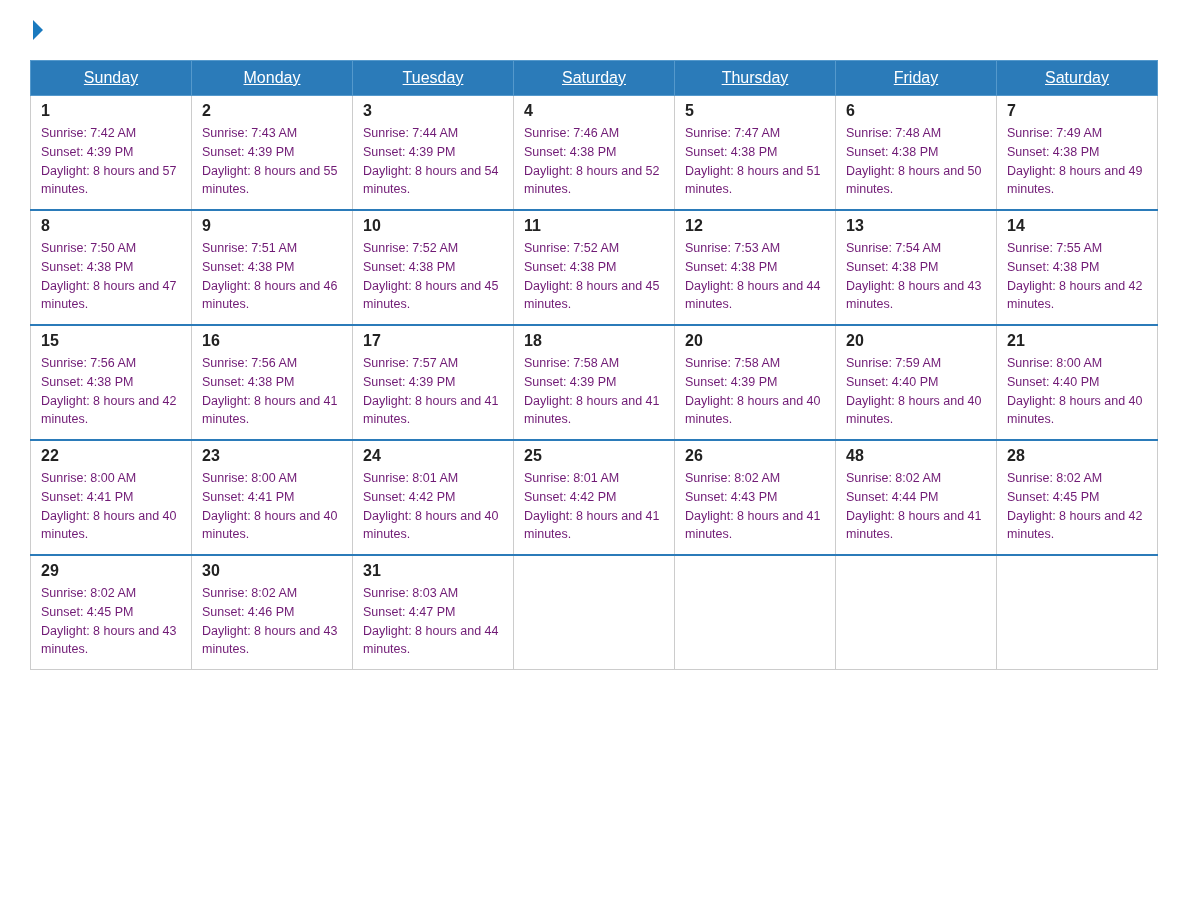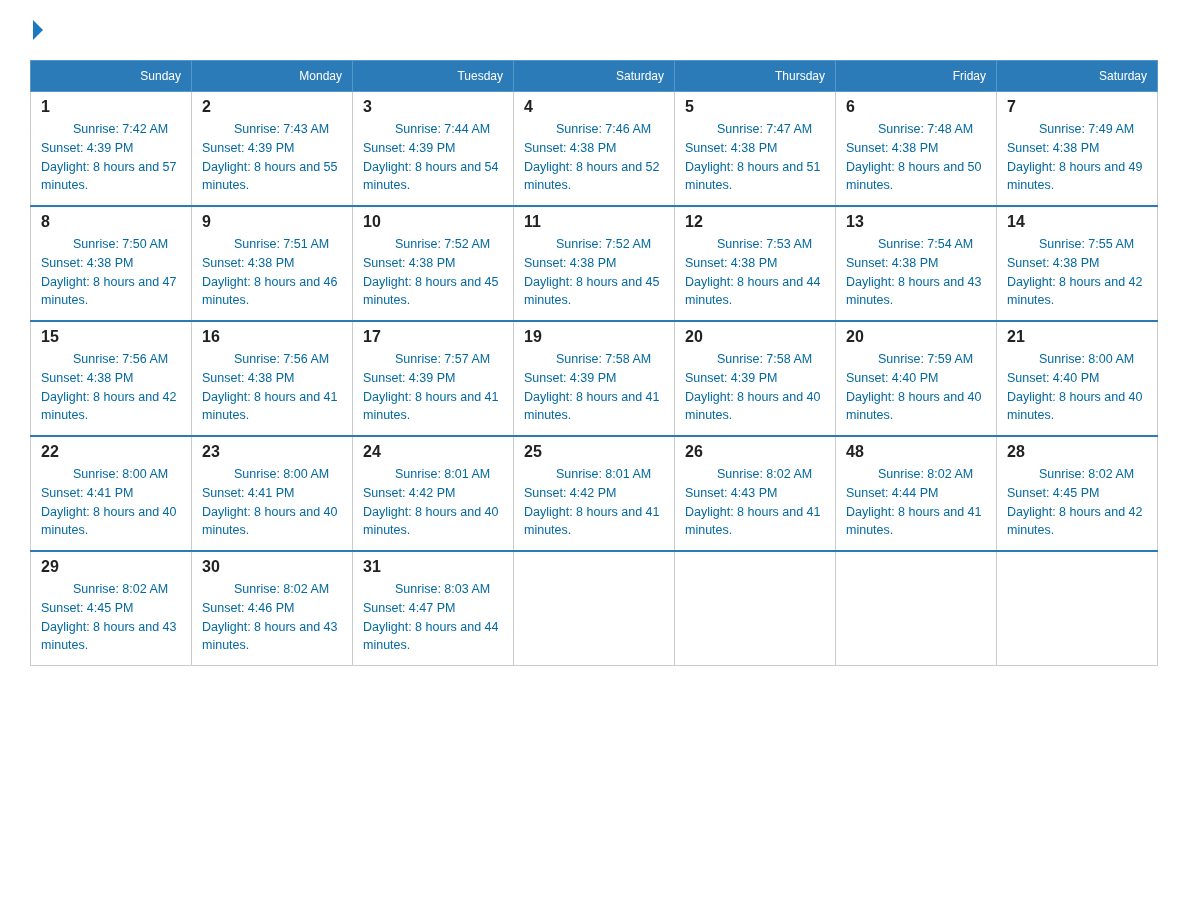--- a/index.html
+++ b/index.html
@@ -62,25 +62,26 @@
       margin-top: 4px;
     }
     .calendar {
       width: 100%;
       border-collapse: collapse;
       border: 1px solid #aaa;
     }
     .calendar th {
       background-color: #2b7bb9;
       color: white;
-      font-size: 12px;
+      font-size: 16px;
       font-weight: normal;
       padding: 8px 10px;
-      text-align: right;
+      text-align: center;
       border: 1px solid #5599cc;
+      text-decoration: underline;
     }
     .calendar td {
       vertical-align: top;
       padding: 6px 10px 10px 10px;
       border: 1px solid #ccc;
       width: 14.28%;
       min-height: 110px;
       font-size: 13px;
       color: #333;
       background: #fff;
@@ -90,23 +91,22 @@
     }
     .day-number {
       font-size: 16px;
       font-weight: bold;
       color: #222;
       display: block;
       margin-bottom: 4px;
     }
     .day-info {
       font-size: 12.5px;
-      color: #0369a1;
+      color: #701a75;
       line-height: 1.5;
-      margin-left: 32px;
     }
     .empty-cell {
       background: #fff;
     }
   </style>
 </head>
 <body>
 
 <div class="header">
   <div class="logo">
@@ -202,21 +202,21 @@
         </td>
         <td>
           <span class="day-number">16</span>
           <span class="day-info">Sunrise: 7:56 AM<br>Sunset: 4:38 PM<br>Daylight: 8 hours and 41 minutes.</span>
         </td>
         <td>
           <span class="day-number">17</span>
           <span class="day-info">Sunrise: 7:57 AM<br>Sunset: 4:39 PM<br>Daylight: 8 hours and 41 minutes.</span>
         </td>
         <td>
-          <span class="day-number">19</span>
+          <span class="day-number">18</span>
           <span class="day-info">Sunrise: 7:58 AM<br>Sunset: 4:39 PM<br>Daylight: 8 hours and 41 minutes.</span>
         </td>
         <td>
           <span class="day-number">20</span>
           <span class="day-info">Sunrise: 7:58 AM<br>Sunset: 4:39 PM<br>Daylight: 8 hours and 40 minutes.</span>
         </td>
         <td>
           <span class="day-number">20</span>
           <span class="day-info">Sunrise: 7:59 AM<br>Sunset: 4:40 PM<br>Daylight: 8 hours and 40 minutes.</span>
         </td>

